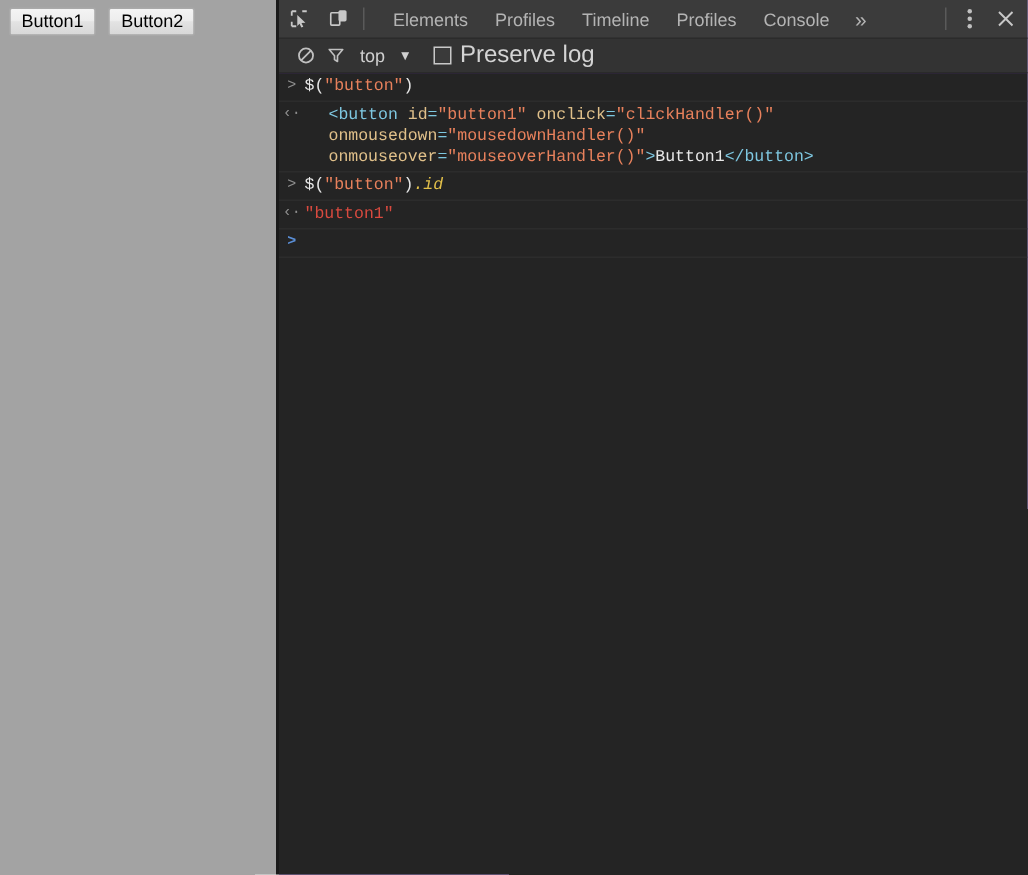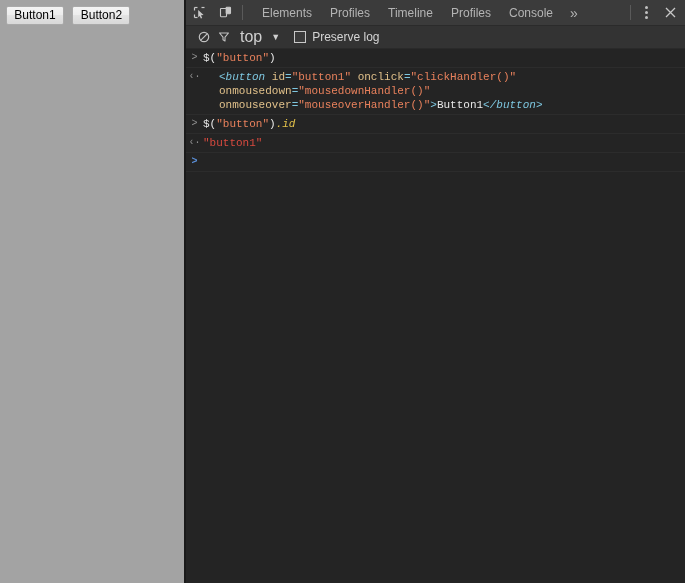--- a/index.html
+++ b/index.html
@@ -182,21 +182,21 @@
     justify-content: center;
     cursor: pointer;
   }
   #context-select {
     display: flex;
     align-items: center;
     margin-left: 6px;
     cursor: pointer;
   }
   #context-label {
-    font-size: 16px;
+    font-size: 12px;
     color: #d0d0d0;
   }
   #context-caret {
     color: #d0d0d0;
     font-size: 9px;
     margin-left: 9px;
   }
   #preserve-log {
     display: flex;
     align-items: center;
@@ -204,21 +204,21 @@
     cursor: pointer;
   }
   .cbox {
     width: 10px;
     height: 10px;
     border: 1px solid #c8c8c8;
     background: #3a3a3a;
     margin-right: 6px;
   }
   #preserve-label {
-    font-size: 12px;
+    font-size: 16px;
     color: #d4d4d4;
   }
 
   
   #console {
     flex: 1 1 auto;
     background: #242424;
     overflow: hidden;
     font-family: "Liberation Mono", monospace;
     font-size: 11px;
@@ -248,21 +248,21 @@
     word-break: break-word;
     min-width: 0;
   }
   .row-content.indent { padding-left: 16px; text-indent: -0px; }
   .cursor-line { height: 14px; }
 
   
   .tok-plain   { color: #e8e8e8; }
   .tok-string  { color: #e8815c; }
   .tok-prop    { color: #e3c14a; font-style: italic; }
-  .tok-tag     { color: #7ec7e0; font-style: italic; }
+  .tok-tag     { color: #7ec7e0; }
   .tok-attr    { color: #e0c08a; }
   .tok-val     { color: #e8815c; }
   .tok-text    { color: #e8e8e8; }
   .tok-result  { color: #d84a3f; }
 
   .hidden-spacer { flex: 1 1 auto; }
 </style>
 </head>
 <body>
 

